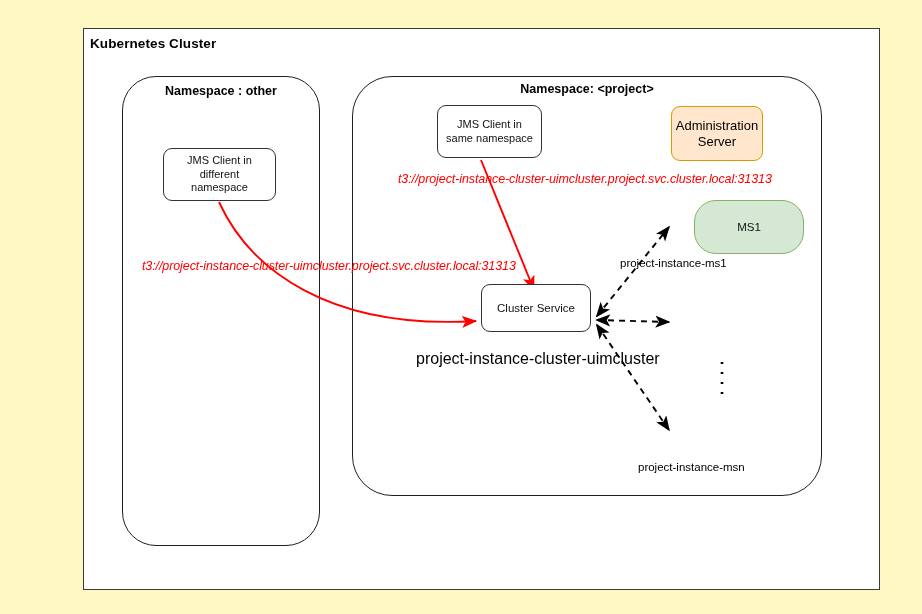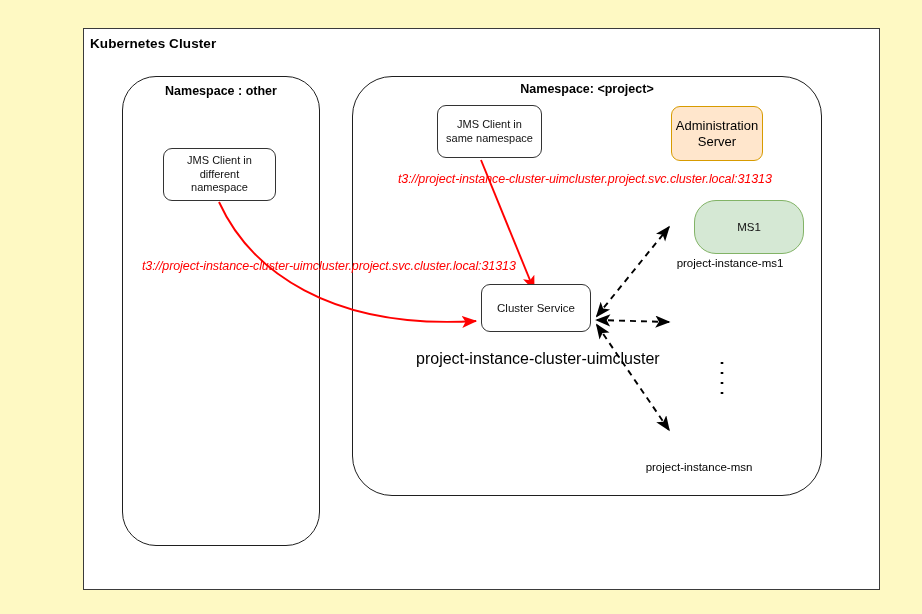--- a/index.html
+++ b/index.html
@@ -153,26 +153,25 @@
   }
   #ms1 { top: 200px; }
   #ms2 { top: 297px; }
   #msn { top: 404px; }
 
   
   .caption {
     position: absolute;
     font-size: 11.5px;
     color: #000000;
-    text-align: center;
     white-space: nowrap;
   }
   #cap-ms1 { left: 620px; top: 257px; width: 220px; }
   #cap-ms2 { left: 620px; top: 354px; width: 220px; }
-  #cap-msn { left: 589px; top: 461px; width: 220px; }
+  #cap-msn { left: 638px; top: 461px; width: 220px; }
   #cap-cluster-service {
     left: 416px;
     top: 350px;
     width: 240px;
     font-size: 16px;
   }
 
   
   .url-label {
     position: absolute;

